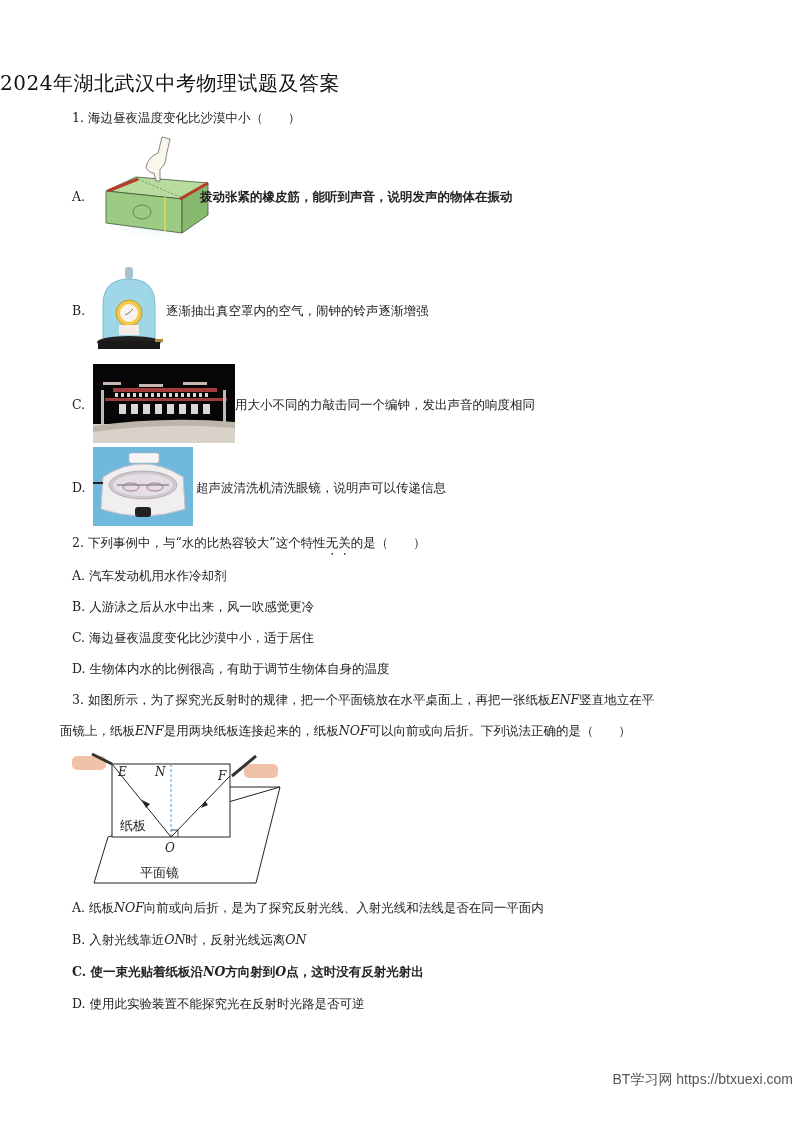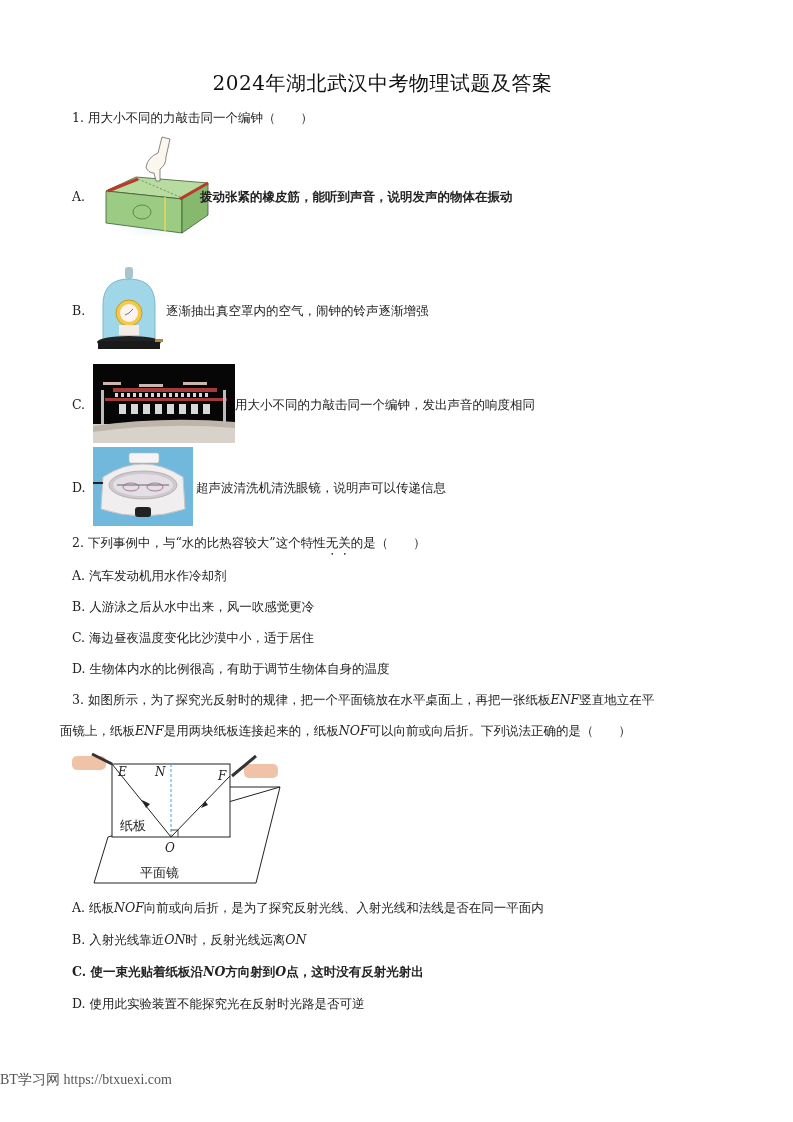--- a/index.html
+++ b/index.html
@@ -3,43 +3,43 @@
 <meta charset="utf-8">
 <style>
   html, body { margin: 0; padding: 0; background: #ffffff; }
   body {
     width: 793px; height: 1122px; position: relative; overflow: hidden;
     font-family: "DejaVu Serif", "Liberation Serif", serif;
     color: #222;
   }
   .abs { position: absolute; }
   .title {
-    left: 0; width: 765px; top: 70px; text-align: center;
+    left: 0; width: 765px; top: 70px; 
     font-size: 20px; color: #111; letter-spacing: 0.5px;
     font-family: "DejaVu Serif", serif;
   }
   .q { font-size: 12.5px; line-height: 16px; white-space: nowrap; color: #222; }
   .opt { font-size: 12.5px; line-height: 16px; white-space: nowrap; color: #222; }
   .emph { text-emphasis: dot; -webkit-text-emphasis: dot; text-emphasis-position: under; -webkit-text-emphasis-position: under; }
   .it { font-style: italic; }
   .footer {
-    left: 0; width: 793px; top: 1071px; text-align: left;
-    font-family: Liberation Serif, serif;
+    left: 0; width: 793px; top: 1071px; text-align: right;
+    font-family: Liberation Sans, sans-serif;
     font-size: 14px; color: #555;
   }
   .img { overflow: hidden; }
 </style>
 </head>
 <body>
 
 <div class="abs title">2024年湖北武汉中考物理试题及答案</div>
 
 <div class="abs q" style="left:72px; top:110px;">
   <span>1.</span>
-  <span>用大小不同的力敲击同一个编钟（　　）</span>
+  <span>海边昼夜温度变化比沙漠中小（　　）</span>
 </div>
 
 <div class="abs opt" style="left:72px; top:189px;">A.</div>
 <div class="abs img" style="left:100px; top:135px; width:112px; height:105px;">
   <svg width="112" height="105" viewBox="0 0 112 105">
     <defs>
       <radialGradient id="glowA" cx="50%" cy="60%" r="55%">
         <stop offset="0%" stop-color="#bfe3f5"></stop>
         <stop offset="100%" stop-color="#ffffff" stop-opacity="0"></stop>
       </radialGradient>

